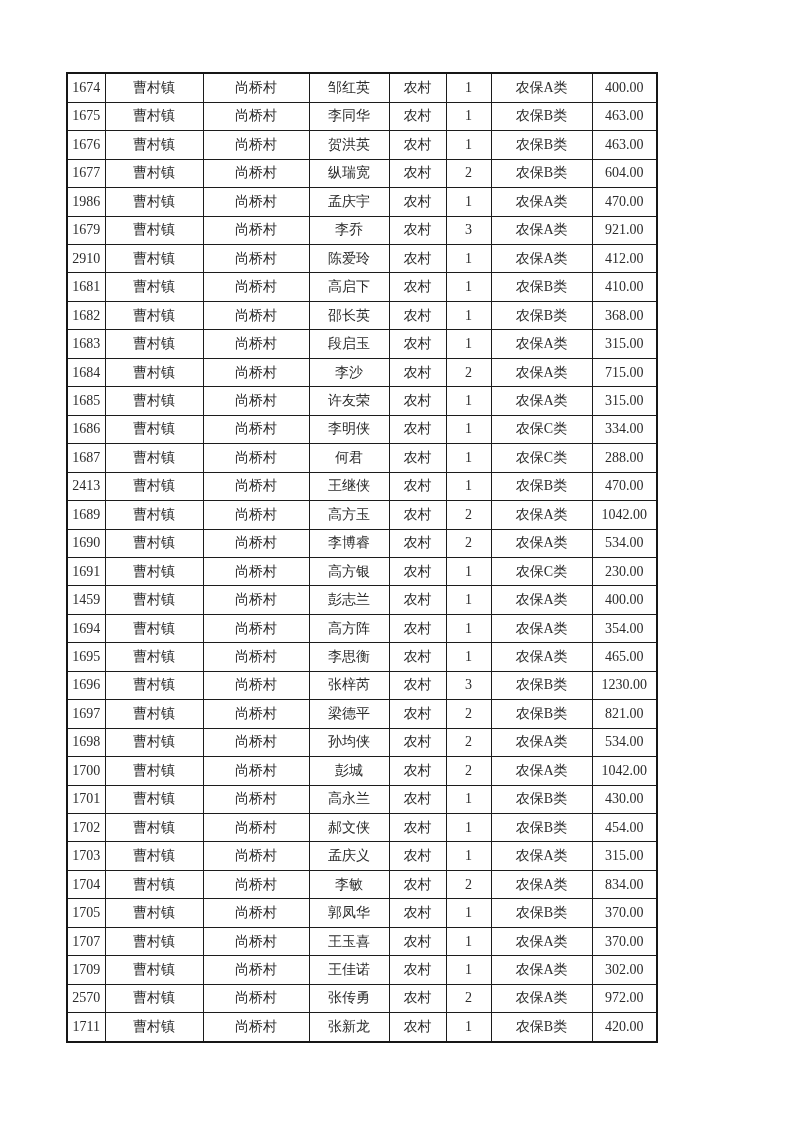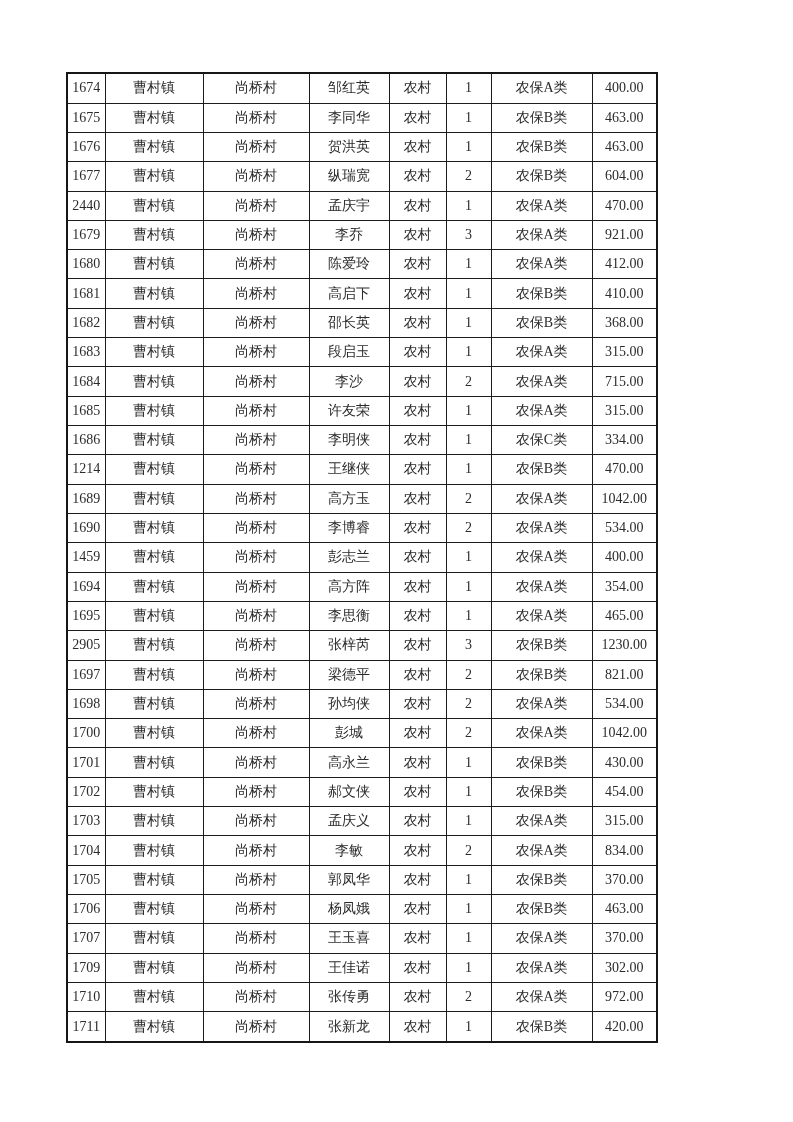--- a/index.html
+++ b/index.html
@@ -86,41 +86,41 @@
           <td>1677</td>
           <td>曹村镇</td>
           <td>尚桥村</td>
           <td>纵瑞宽</td>
           <td>农村</td>
           <td>2</td>
           <td>农保B类</td>
           <td>604.00</td>
         </tr>
         <tr>
-          <td>2440</td>
+          <td>1986</td>
           <td>曹村镇</td>
           <td>尚桥村</td>
           <td>孟庆宇</td>
           <td>农村</td>
           <td>1</td>
           <td>农保A类</td>
           <td>470.00</td>
         </tr>
         <tr>
           <td>1679</td>
           <td>曹村镇</td>
           <td>尚桥村</td>
           <td>李乔</td>
           <td>农村</td>
           <td>3</td>
           <td>农保A类</td>
           <td>921.00</td>
         </tr>
         <tr>
-          <td>1680</td>
+          <td>2910</td>
           <td>曹村镇</td>
           <td>尚桥村</td>
           <td>陈爱玲</td>
           <td>农村</td>
           <td>1</td>
           <td>农保A类</td>
           <td>412.00</td>
         </tr>
         <tr>
           <td>1681</td>
@@ -176,21 +176,31 @@
           <td>1686</td>
           <td>曹村镇</td>
           <td>尚桥村</td>
           <td>李明侠</td>
           <td>农村</td>
           <td>1</td>
           <td>农保C类</td>
           <td>334.00</td>
         </tr>
         <tr>
-          <td>1214</td>
+          <td>1687</td>
+          <td>曹村镇</td>
+          <td>尚桥村</td>
+          <td>何君</td>
+          <td>农村</td>
+          <td>1</td>
+          <td>农保C类</td>
+          <td>288.00</td>
+        </tr>
+        <tr>
+          <td>2413</td>
           <td>曹村镇</td>
           <td>尚桥村</td>
           <td>王继侠</td>
           <td>农村</td>
           <td>1</td>
           <td>农保B类</td>
           <td>470.00</td>
         </tr>
         <tr>
           <td>1689</td>
@@ -206,20 +216,30 @@
           <td>1690</td>
           <td>曹村镇</td>
           <td>尚桥村</td>
           <td>李博睿</td>
           <td>农村</td>
           <td>2</td>
           <td>农保A类</td>
           <td>534.00</td>
         </tr>
         <tr>
+          <td>1691</td>
+          <td>曹村镇</td>
+          <td>尚桥村</td>
+          <td>高方银</td>
+          <td>农村</td>
+          <td>1</td>
+          <td>农保C类</td>
+          <td>230.00</td>
+        </tr>
+        <tr>
           <td>1459</td>
           <td>曹村镇</td>
           <td>尚桥村</td>
           <td>彭志兰</td>
           <td>农村</td>
           <td>1</td>
           <td>农保A类</td>
           <td>400.00</td>
         </tr>
         <tr>
@@ -236,21 +256,21 @@
           <td>1695</td>
           <td>曹村镇</td>
           <td>尚桥村</td>
           <td>李思衡</td>
           <td>农村</td>
           <td>1</td>
           <td>农保A类</td>
           <td>465.00</td>
         </tr>
         <tr>
-          <td>2905</td>
+          <td>1696</td>
           <td>曹村镇</td>
           <td>尚桥村</td>
           <td>张梓芮</td>
           <td>农村</td>
           <td>3</td>
           <td>农保B类</td>
           <td>1230.00</td>
         </tr>
         <tr>
           <td>1697</td>
@@ -326,51 +346,41 @@
           <td>1705</td>
           <td>曹村镇</td>
           <td>尚桥村</td>
           <td>郭凤华</td>
           <td>农村</td>
           <td>1</td>
           <td>农保B类</td>
           <td>370.00</td>
         </tr>
         <tr>
-          <td>1706</td>
-          <td>曹村镇</td>
-          <td>尚桥村</td>
-          <td>杨凤娥</td>
-          <td>农村</td>
-          <td>1</td>
-          <td>农保B类</td>
-          <td>463.00</td>
-        </tr>
-        <tr>
           <td>1707</td>
           <td>曹村镇</td>
           <td>尚桥村</td>
           <td>王玉喜</td>
           <td>农村</td>
           <td>1</td>
           <td>农保A类</td>
           <td>370.00</td>
         </tr>
         <tr>
           <td>1709</td>
           <td>曹村镇</td>
           <td>尚桥村</td>
           <td>王佳诺</td>
           <td>农村</td>
           <td>1</td>
           <td>农保A类</td>
           <td>302.00</td>
         </tr>
         <tr>
-          <td>1710</td>
+          <td>2570</td>
           <td>曹村镇</td>
           <td>尚桥村</td>
           <td>张传勇</td>
           <td>农村</td>
           <td>2</td>
           <td>农保A类</td>
           <td>972.00</td>
         </tr>
         <tr>
           <td>1711</td>

